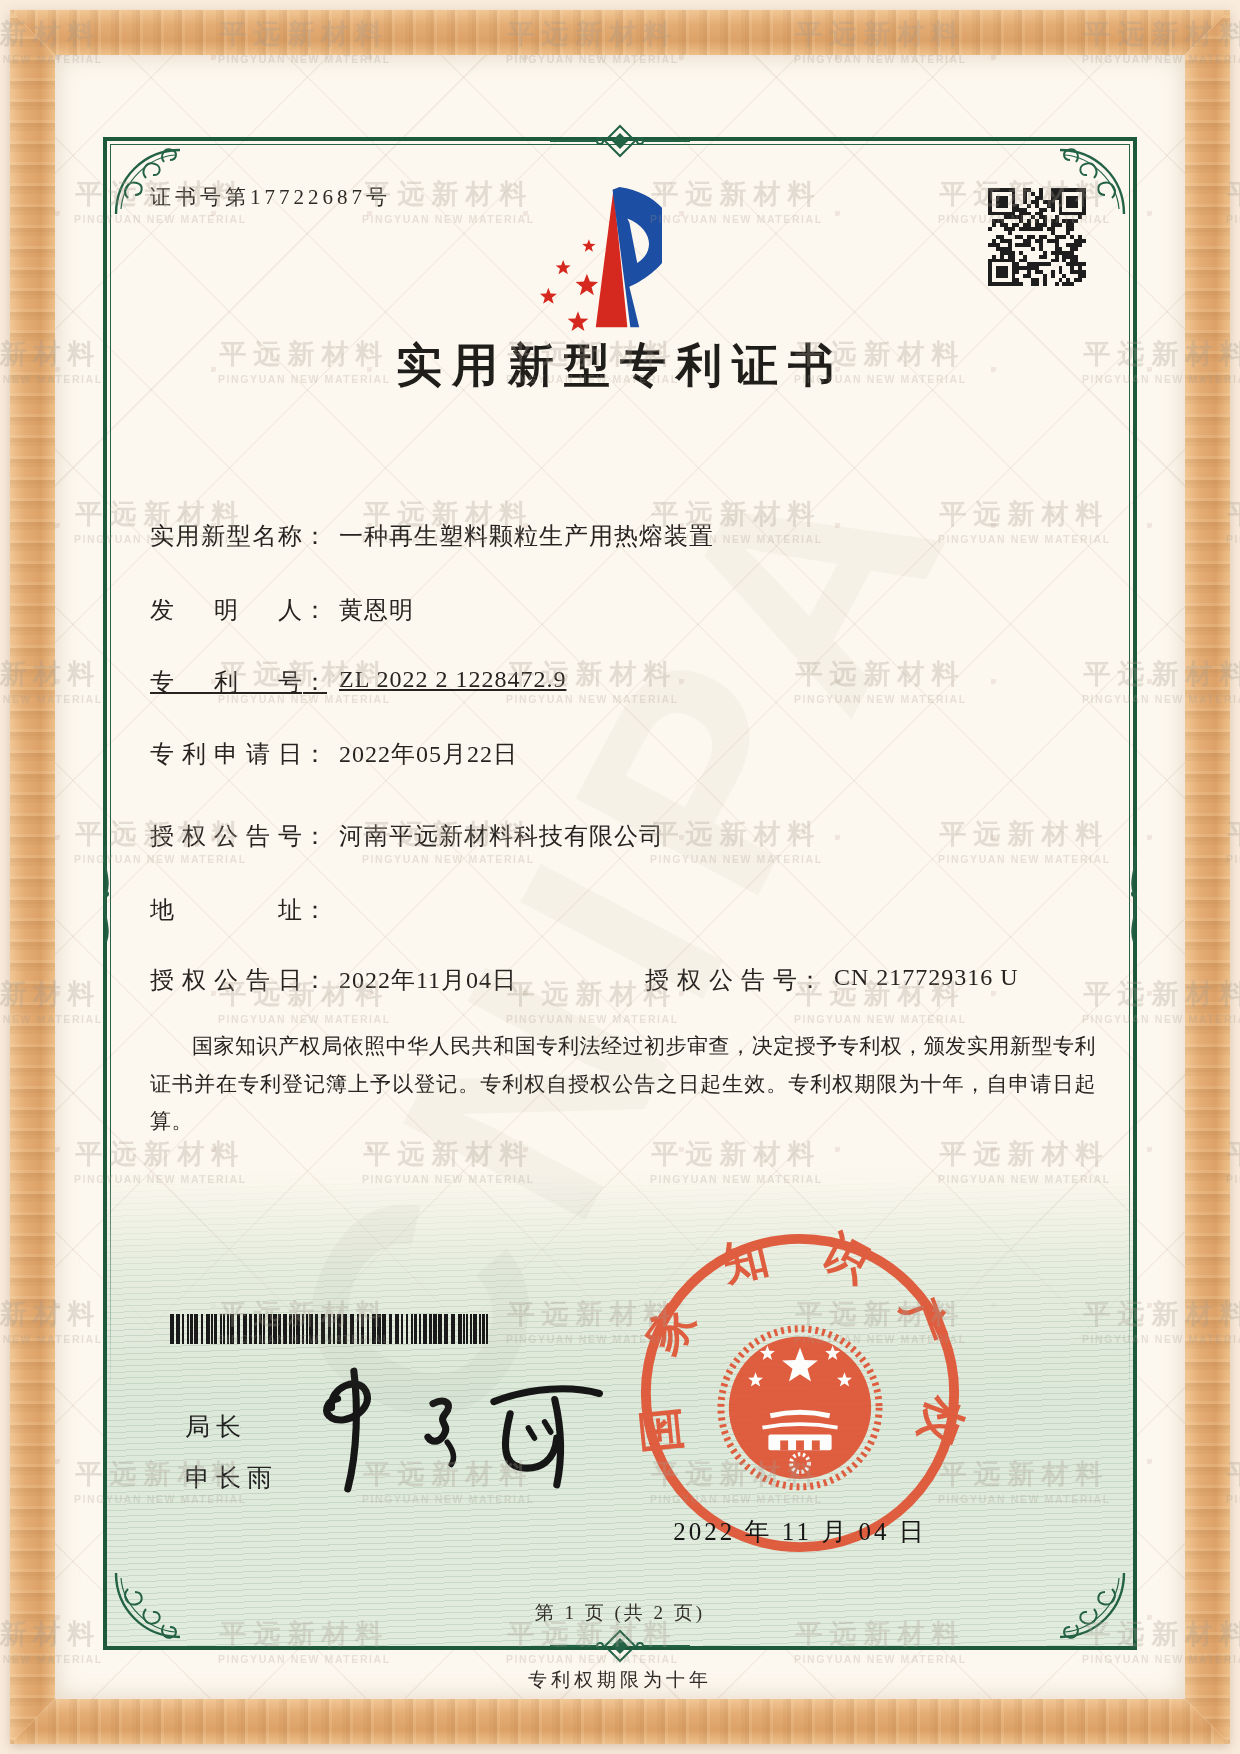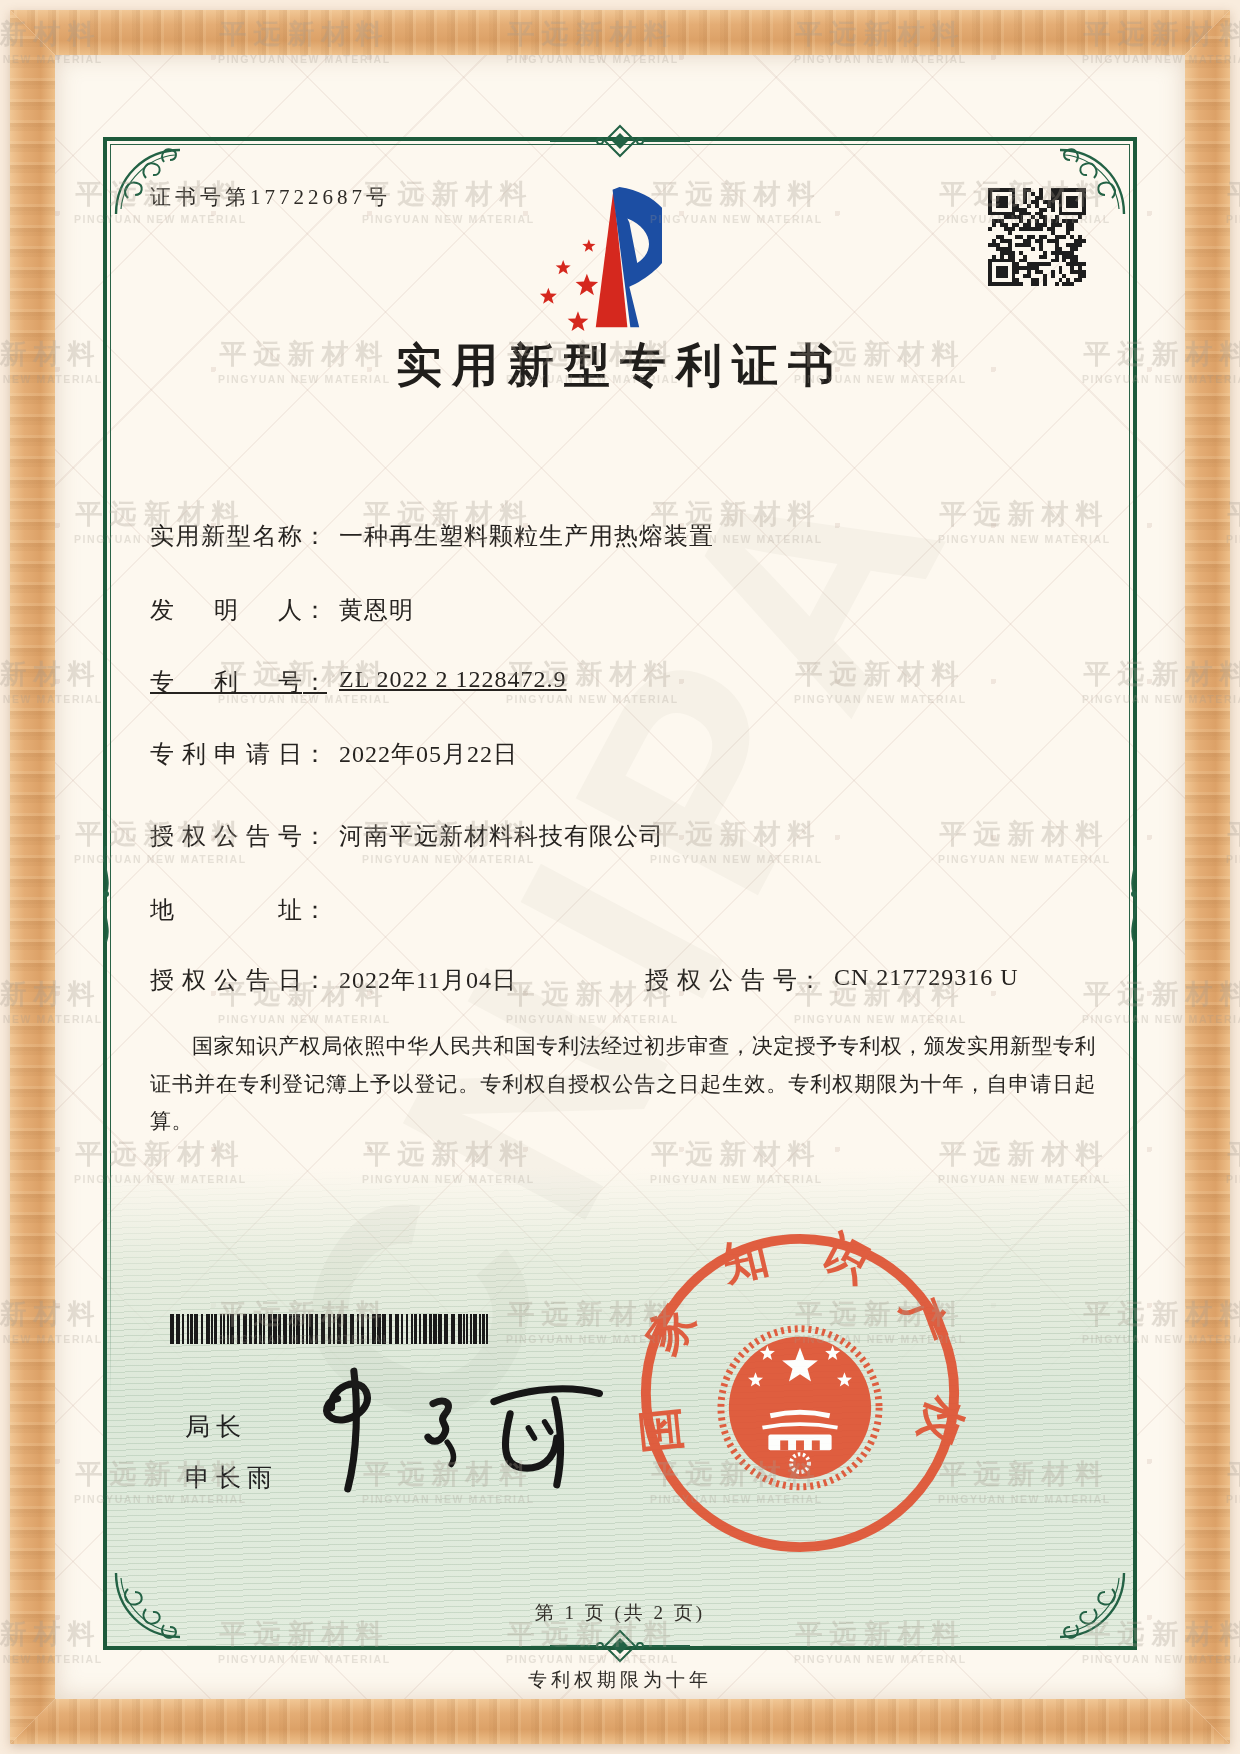--- a/index.html
+++ b/index.html
@@ -1046,20 +1046,21 @@
           <path d="M140,193 Q170,186 200,193" stroke-width="5"></path>
           <path d="M132,205 Q170,198 208,205" stroke-width="4"></path>
         </g>
         <rect x="138" y="212" width="64" height="16" fill="#fff" rx="2"></rect>
         <rect x="150" y="218" width="8" height="10" fill="#df5132"></rect>
         <rect x="166" y="218" width="8" height="10" fill="#df5132"></rect>
         <rect x="182" y="218" width="8" height="10" fill="#df5132"></rect>
         <circle cx="170" cy="241" r="9" fill="none" stroke="#fff" stroke-width="4" stroke-dasharray="2.5 2.5"></circle>
       </g>
     </svg>
+    <div class="seal-date">2022 年 11 月 04 日</div>
   </div>
 
   <div class="abs page-info">第 1 页 (共 2 页)</div>
   <div class="abs continuation">专利权期限为十年</div>
 </div>
 
 <div class="wm-big">CNIPA</div>
 
 <div class="wm-layer">
     <div class="wm" style="left: -70px; top: 16px;">

